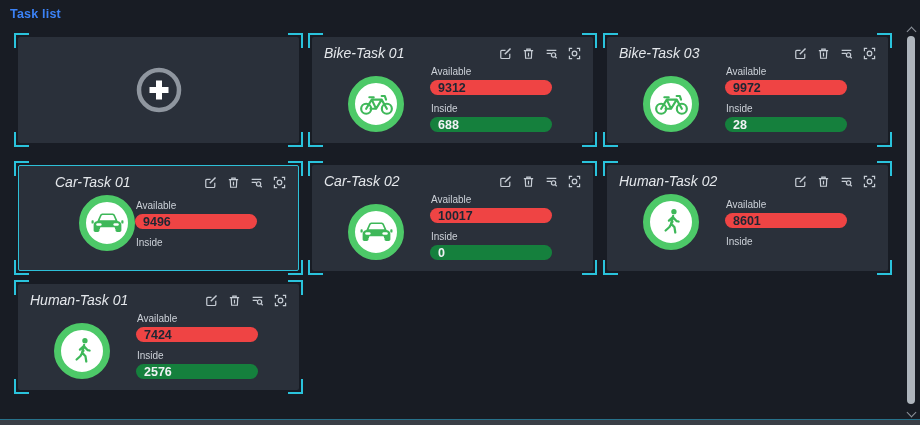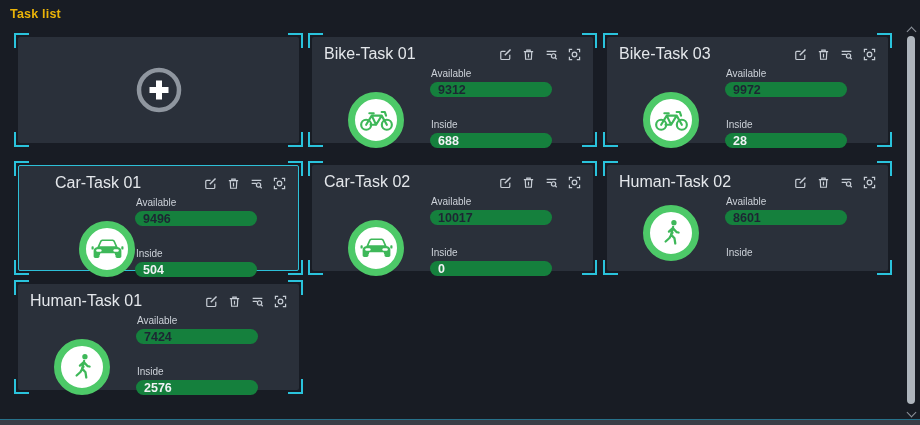--- a/index.html
+++ b/index.html
@@ -1,50 +1,50 @@
 <!DOCTYPE html>
 <html><head>
 <meta charset="utf-8">
 <style>
   html,body{margin:0;padding:0;background:#171b22;}
   .stage{position:relative;width:920px;height:425px;overflow:hidden;
          background:#181c24;font-family:"Liberation Sans",sans-serif;}
   .page-title{position:absolute;left:10px;top:7px;font-size:12.5px;font-weight:bold;
-              color:#eab308;letter-spacing:.2px;}
+              color:#3b82f6;letter-spacing:.2px;}
   .grid{position:absolute;left:0;top:0;width:920px;height:425px;}
 
   
   .slot{position:absolute;width:289px;height:114px;}
   .br{position:absolute;width:13px;height:13px;z-index:3;pointer-events:none;}
   .br.tl{left:0;top:0;border-top:2px solid #2ac3dc;border-left:2px solid #2ac3dc;}
   .br.tr{right:0;top:0;border-top:2px solid #2ac3dc;border-right:2px solid #2ac3dc;}
   .br.bl{left:0;bottom:0;border-bottom:2px solid #2ac3dc;border-left:2px solid #2ac3dc;}
   .br.brc{right:0;bottom:0;border-bottom:2px solid #2ac3dc;border-right:2px solid #2ac3dc;}
 
   
   .card{position:absolute;left:4px;top:4px;right:4px;bottom:4px;background:#2a303a;
         border-radius:2px;z-index:1;box-sizing:border-box;}
   .slot.selected .card{border:1px solid #2dc0d8;padding-left:24px;}
   .card-head{display:flex;align-items:center;justify-content:space-between;
              padding:8px 12px 0 12px;}
-  .card-title{font-size:16px;color:#e4e7eb;}
+  .card-title{font-size:14px;color:#e4e7eb;font-style:italic;}
   .actions{display:flex;align-items:center;gap:10px;}
   .act{background:none;border:none;padding:0;margin:0;color:#c7cdd5;cursor:pointer;
        width:13px;height:13px;display:flex;align-items:center;justify-content:center;}
   .act svg{width:13px;height:13px;display:block;}
   .card-body{display:flex;align-items:flex-end;justify-content:space-between;
              padding:5px 41px 0 36px;}
   .badge{width:56px;height:56px;box-sizing:border-box;border:7px solid #4dc968;
          border-radius:50%;background:#ffffff;color:#3eb859;
          display:flex;align-items:center;justify-content:center;}
   .stats{width:122px;}
   .stat-label{font-size:10px;color:#ccd1d8;margin:0 0 3px 1px;}
   .bar{width:122px;height:15px;border-radius:8px;display:flex;align-items:center;
        box-sizing:border-box;padding-left:8px;font-size:12.5px;font-weight:bold;}
-  .bar.green{background:#15803d;color:#1d2633;margin-bottom:22px;}
+  .bar.green{background:#ef4444;color:#1d2633;margin-bottom:8px;}
   .bar.gray{background:#15803d;color:#f0f2f5;}
 
   
   .add-card{display:flex;align-items:center;justify-content:center;cursor:pointer;}
 
   
   .scrollbar{position:absolute;right:3px;top:26px;width:12px;height:392px;}
   .thumb{position:absolute;left:2px;top:10px;width:8px;height:368px;border-radius:4px;
          background:#aeb5bd;}
   .chev{position:absolute;left:3px;width:6px;height:6px;border-left:1.6px solid #8d939b;
@@ -231,23 +231,20 @@
                 <rect x="3" y="12" width="2.6" height="4" rx="1"></rect>
                 <rect x="38.4" y="12" width="2.6" height="4" rx="1"></rect>
               </svg>
             </div>
         <div class="stats">
           <div class="stat-label">Available</div>
           <div class="bar green">
             <span>9496</span>
           </div>
           <div class="stat-label">Inside</div>
-          <div class="bar gray">
-            <span>504</span>
-          </div>
         </div>
       </div>
     </div>
   </div>
       <div class="slot" style="left: 308px; top: 161px;">
     <span class="br tl"></span>
     <span class="br tr"></span>
     <span class="br bl"></span>
     <span class="br brc"></span>
     <div class="card">

